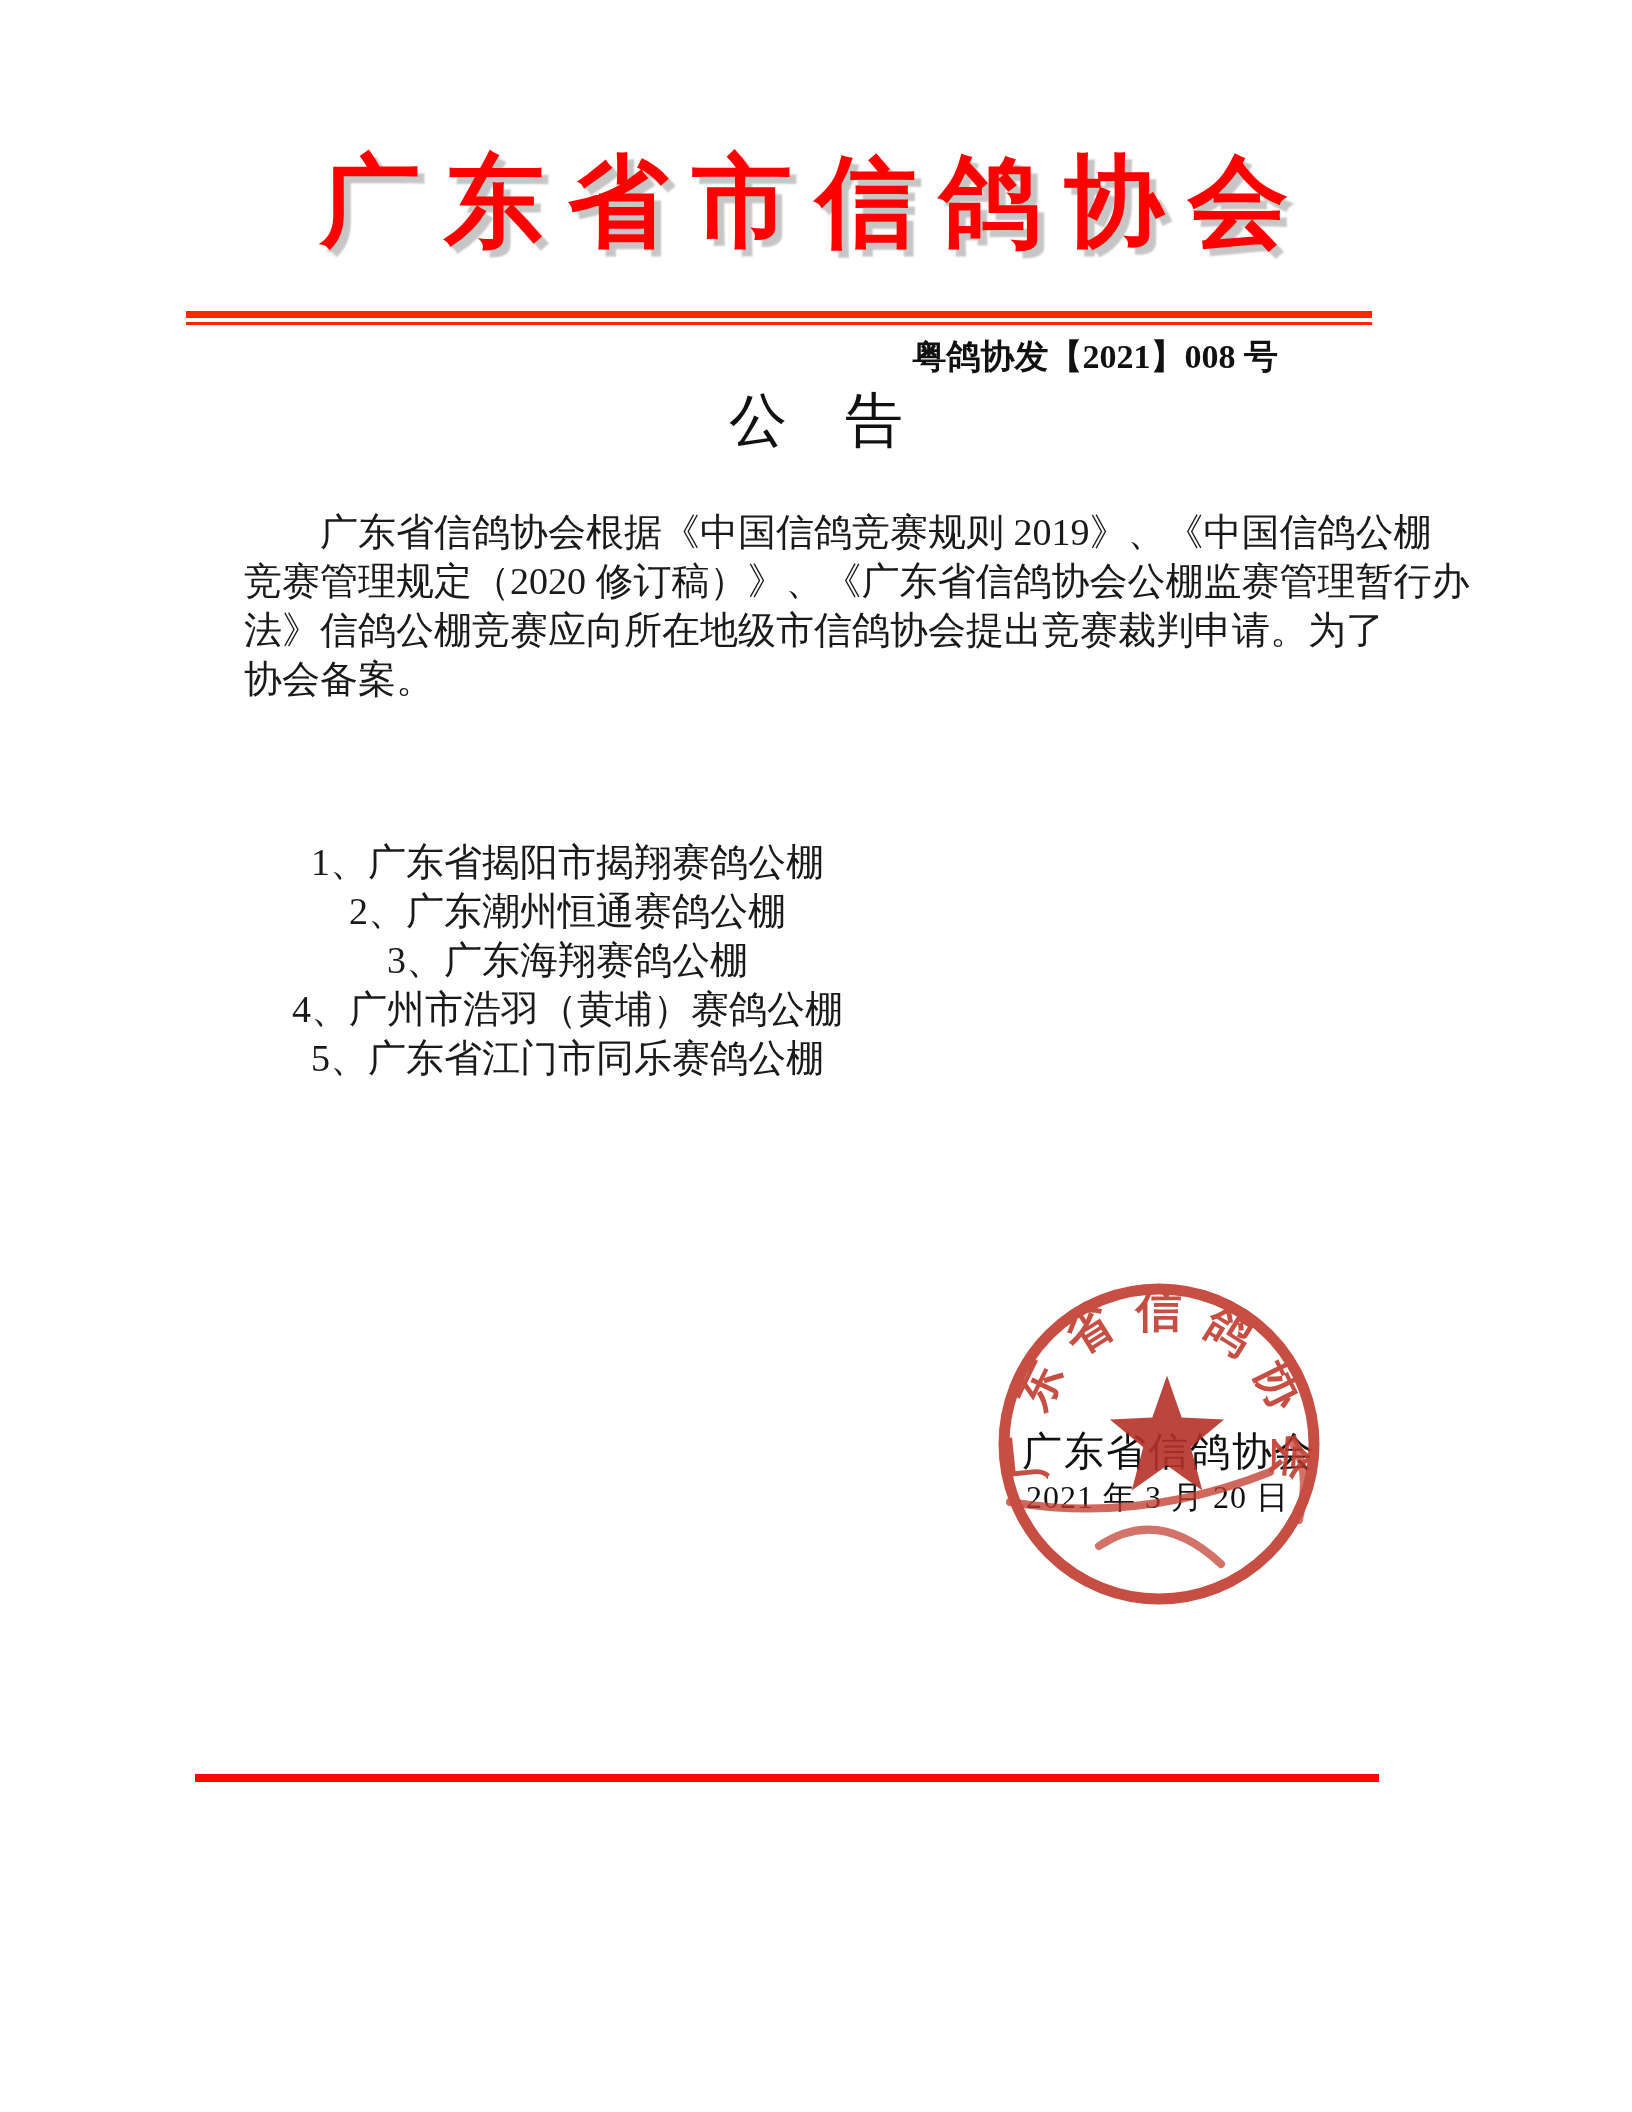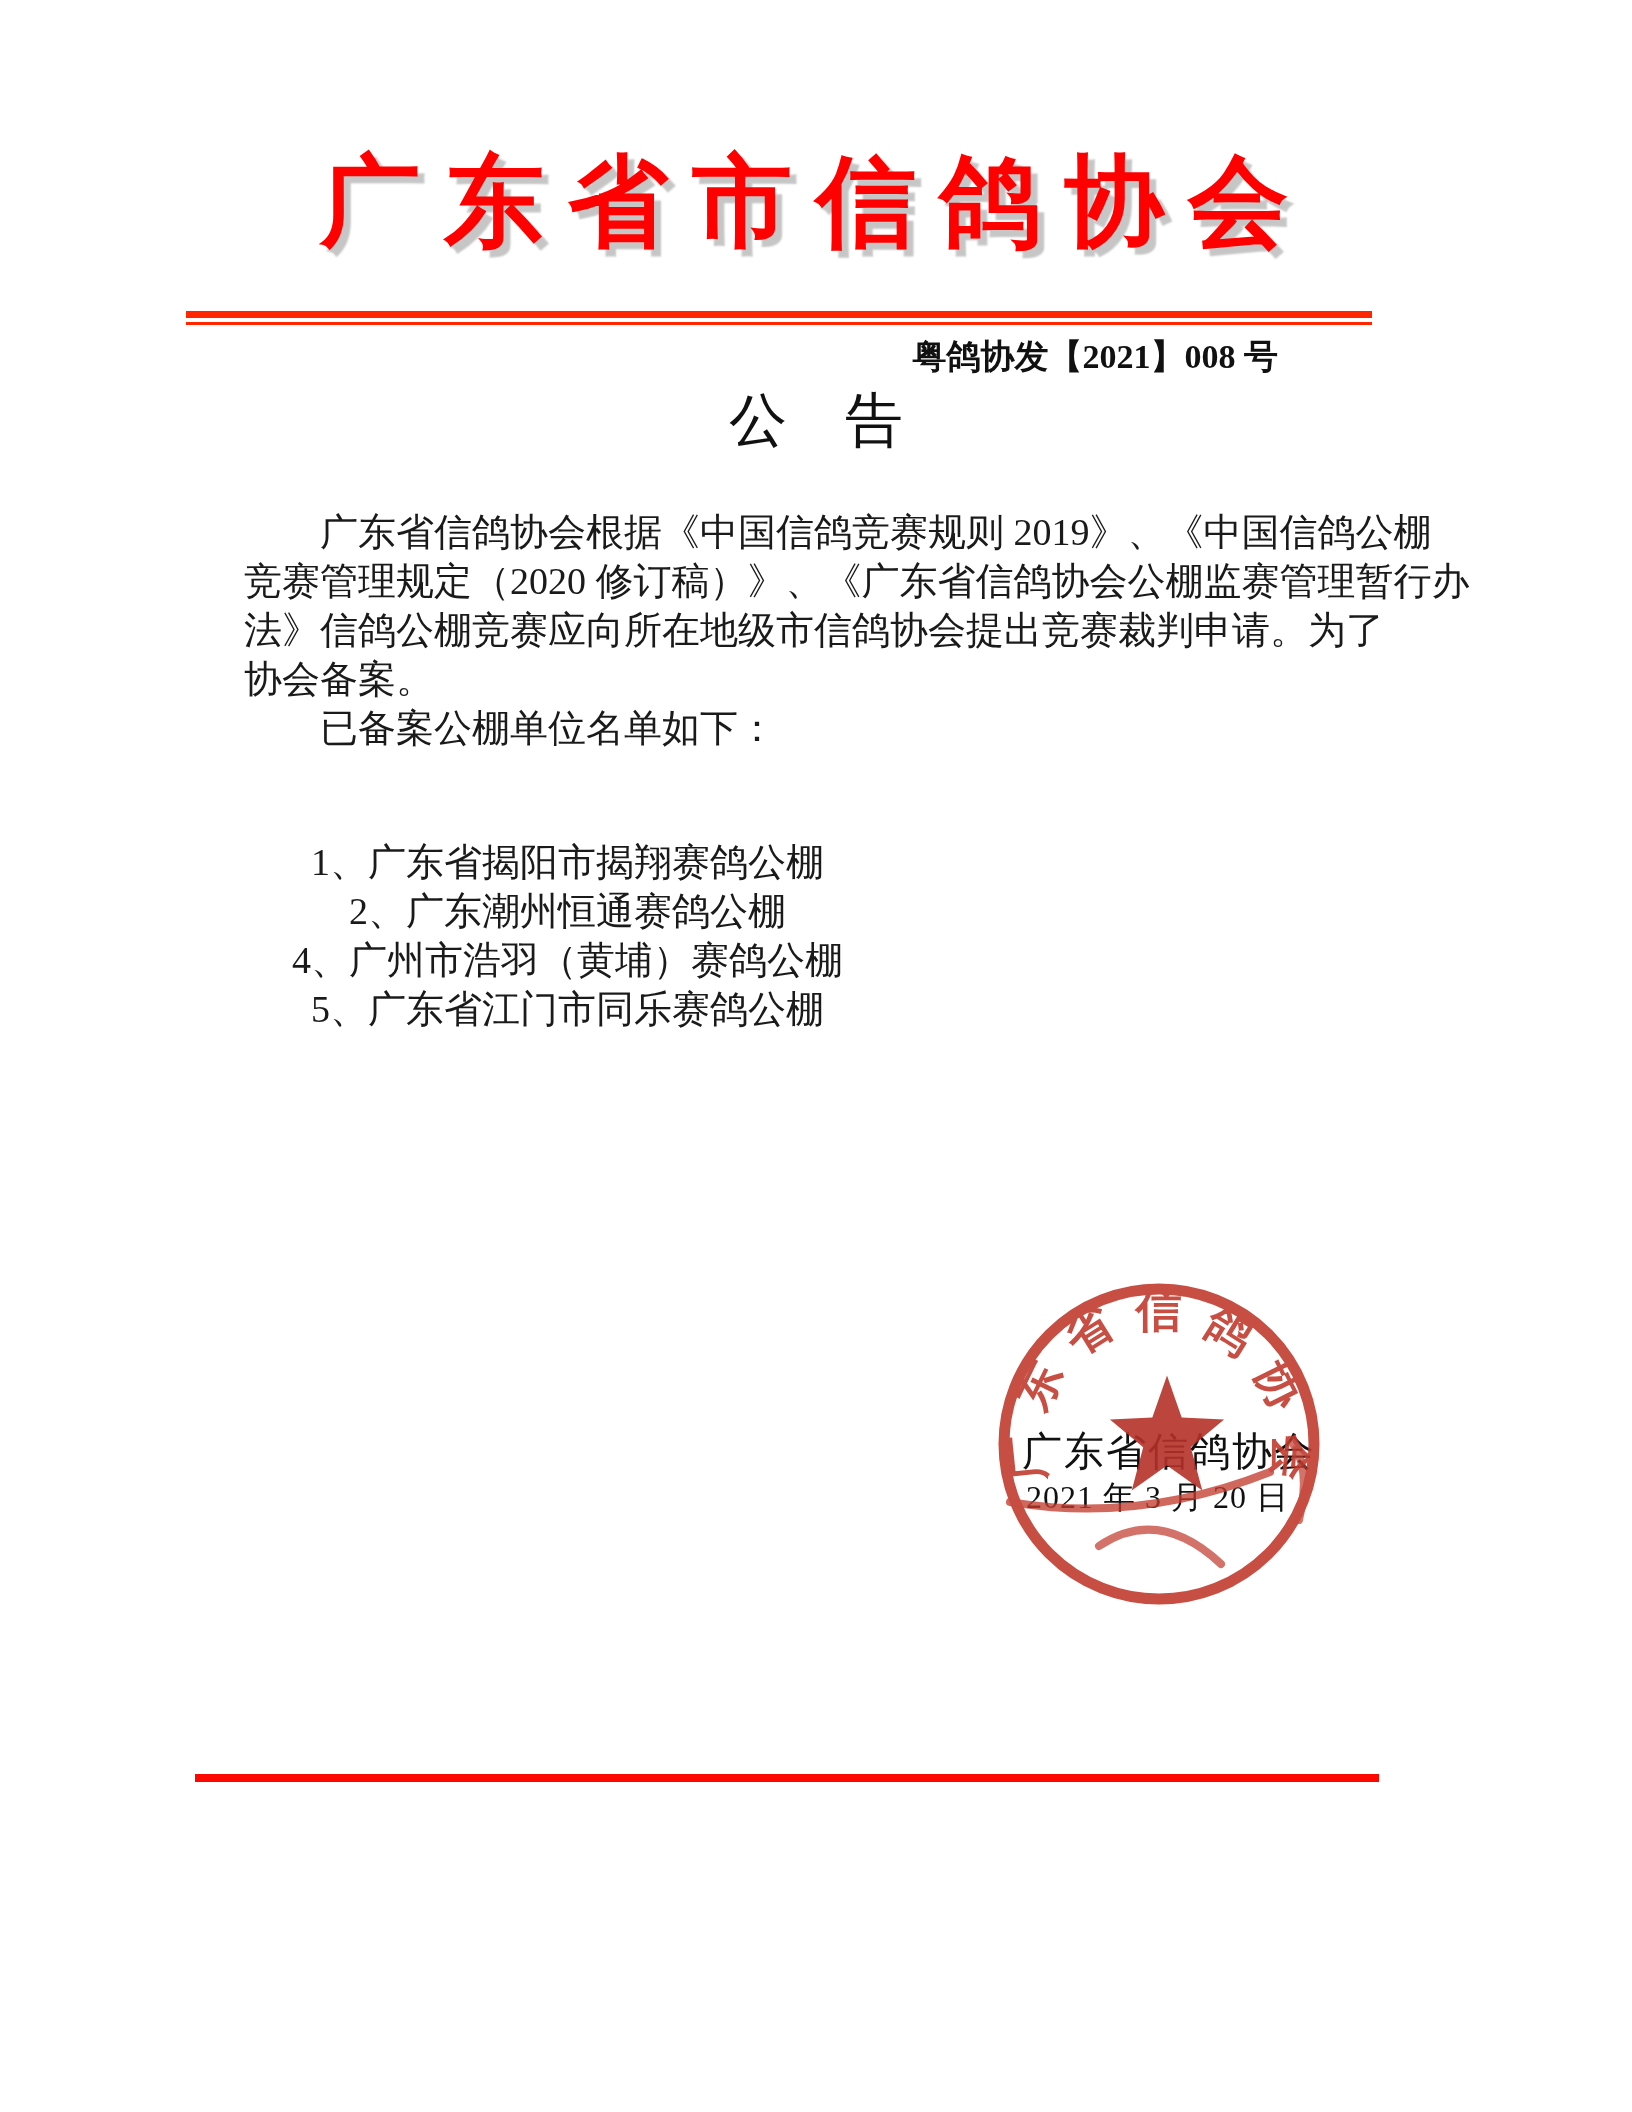--- a/index.html
+++ b/index.html
@@ -75,26 +75,26 @@
 
   <div class="doc-number">粤鸽协发【2021】008 号</div>
 
   <div class="notice-title">公　告</div>
 
   <div class="body-text">
     <div class="line indent">广东省信鸽协会根据《中国信鸽竞赛规则 2019》、《中国信鸽公棚</div>
     <div class="line">竞赛管理规定（2020 修订稿）》、《广东省信鸽协会公棚监赛管理暂行办</div>
     <div class="line">法》信鸽公棚竞赛应向所在地级市信鸽协会提出竞赛裁判申请。为了</div>
     <div class="line">协会备案。</div>
-    <div class="line indent">已备案公棚单位名单如下：</div>
   </div>
 
   <div class="loft-list">
     <div class="line">1、广东省揭阳市揭翔赛鸽公棚</div>
     <div class="line">2、广东潮州恒通赛鸽公棚</div>
+    <div class="line">3、广东海翔赛鸽公棚</div>
     <div class="line">4、广州市浩羽（黄埔）赛鸽公棚</div>
     <div class="line">5、广东省江门市同乐赛鸽公棚</div>
   </div>
 
   <div class="signature-org">广东省信鸽协会</div>
   <div class="signature-date">2021 年 3 月 20 日</div>
 
   <svg class="seal" viewBox="0 0 360 360">
     <circle cx="180" cy="180" r="155" fill="none" stroke="#C23B2E" stroke-width="11"></circle>
     <path id="sealArc" d="M 69.1 220.4 A 118 118 0 1 1 290.9 220.4" fill="none"></path>

